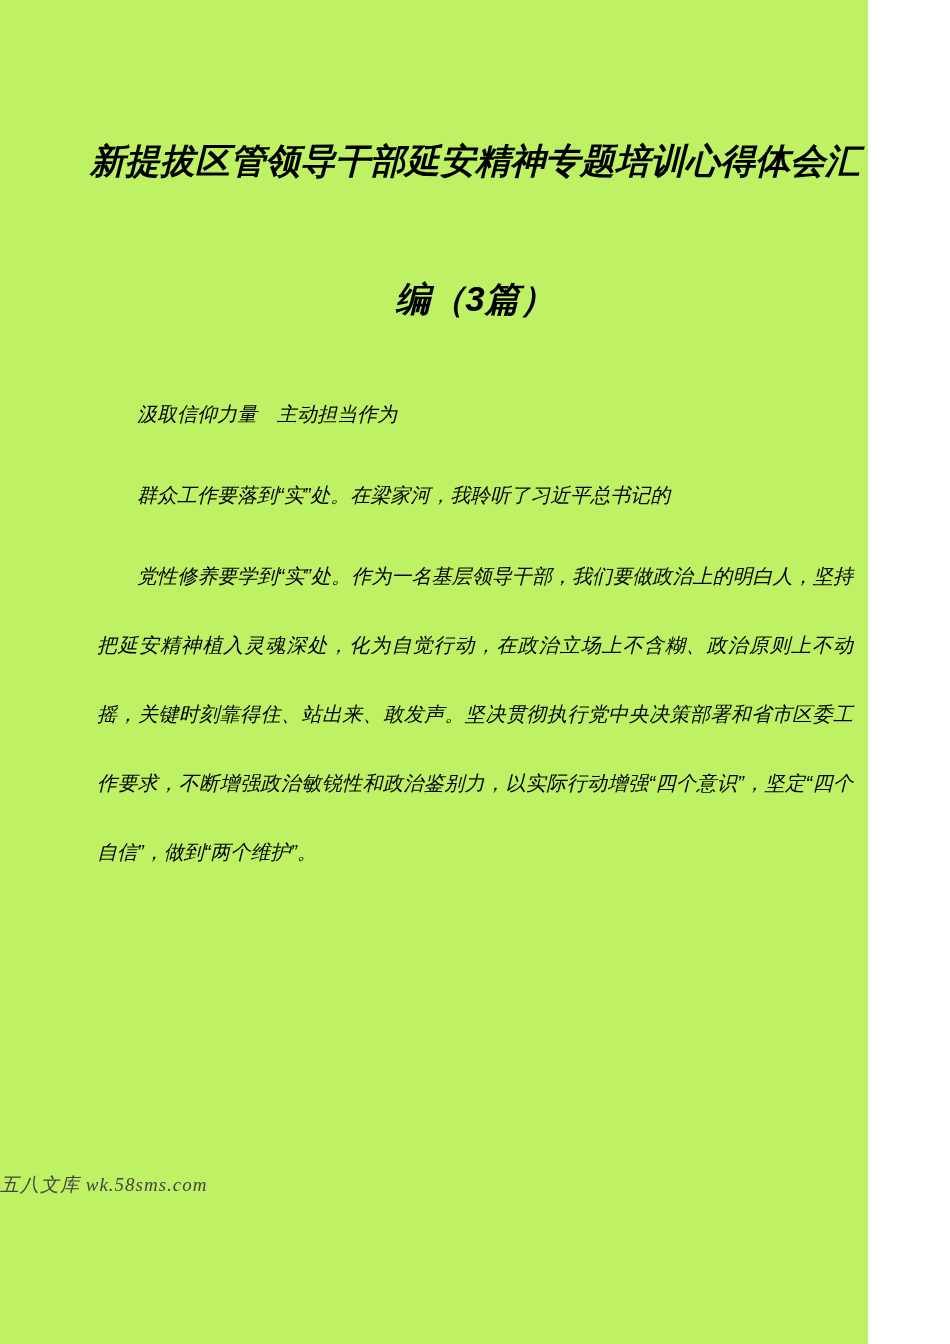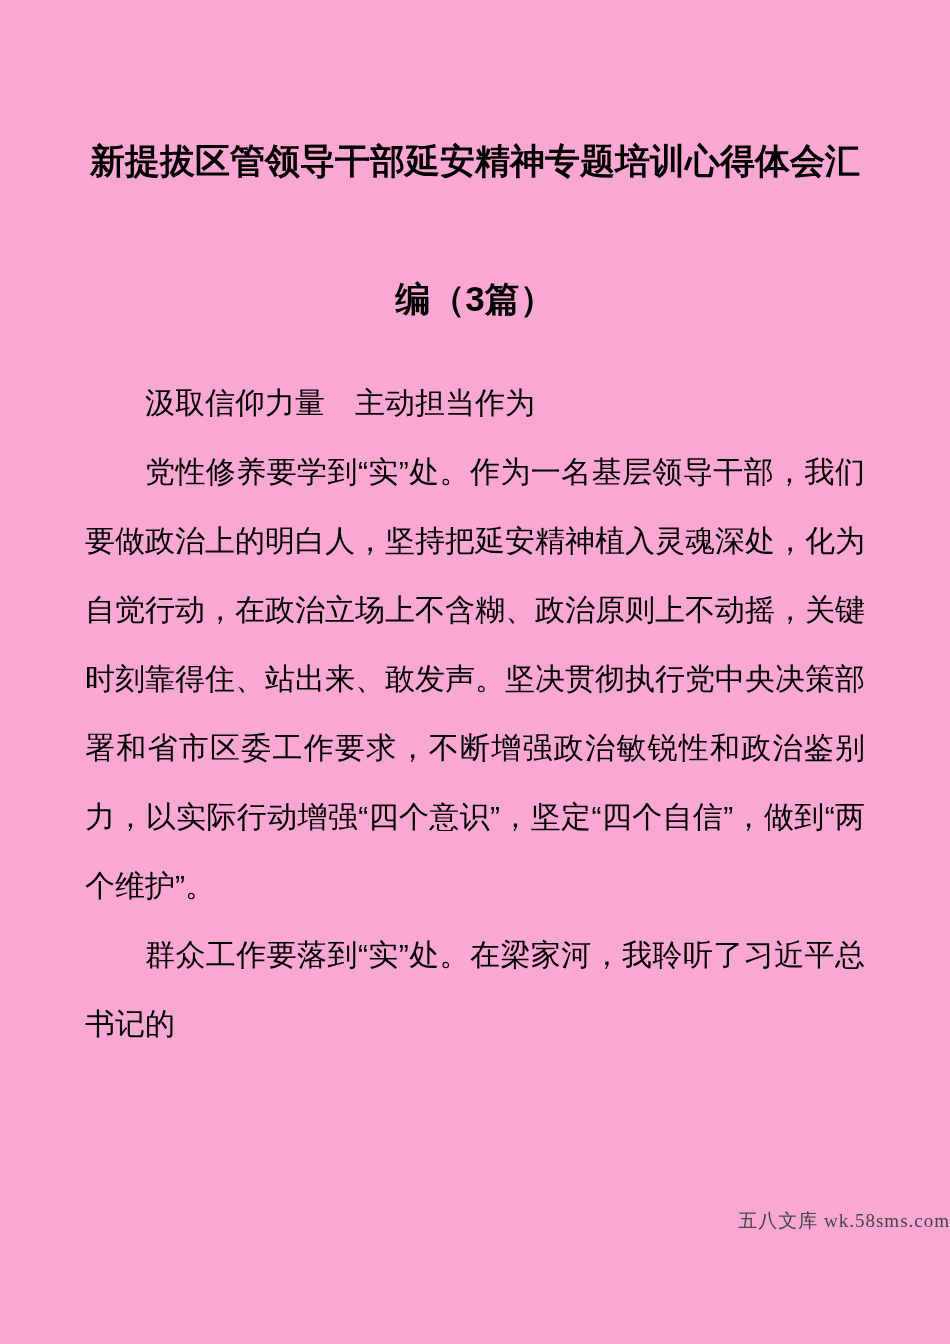--- a/index.html
+++ b/index.html
@@ -2,67 +2,68 @@
 <html><head>
 <meta charset="utf-8">
 <style>
   html, body {
     margin: 0;
     padding: 0;
     background: #ffffff;
   }
   .page {
     position: relative;
-    width: 950px;
+    width: 868px;
     height: 1344px;
-    background: #f9a8d4;
+    background: #bef264;
     overflow: hidden;
     font-family: "Liberation Sans", sans-serif;
     color: #000000;
+    font-style: italic;
   }
   .content {
     margin: 0 85px;
     width: 780px;
   }
   .doc-title {
     margin: 92px 0 0 0;
     font-size: 35px;
     font-weight: 700;
     line-height: 138px;
     text-align: center;
     color: #000000;
   }
   .doc-body p {
-    margin: 0;
-    font-size: 30px;
+    margin: 12px;
+    font-size: 20px;
     line-height: 69px;
     text-align: justify;
     text-justify: inter-ideograph;
     text-indent: 2em;
     word-break: break-all;
     color: #000000;
   }
   .watermark {
     position: absolute;
-    top: 1208px;
+    top: 1172px;
     left: 0;
     width: 100%;
-    text-align: right;
+    text-align: left;
     font-family: "Liberation Serif", serif;
     font-size: 19px;
     letter-spacing: 1px;
     color: #444444;
   }
 </style>
 </head>
 <body>
 
 <div class="page">
   <div class="content">
     <h1 class="doc-title">新提拔区管领导干部延安精神专题培训心得体会汇编（3篇）</h1>
     <div class="doc-body">
       <p>汲取信仰力量　主动担当作为</p>
+      <p>群众工作要落到“实”处。在梁家河，我聆听了习近平总书记的</p>
       <p>党性修养要学到“实”处。作为一名基层领导干部，我们要做政治上的明白人，坚持把延安精神植入灵魂深处，化为自觉行动，在政治立场上不含糊、政治原则上不动摇，关键时刻靠得住、站出来、敢发声。坚决贯彻执行党中央决策部署和省市区委工作要求，不断增强政治敏锐性和政治鉴别力，以实际行动增强“四个意识”，坚定“四个自信”，做到“两个维护”。</p>
-      <p>群众工作要落到“实”处。在梁家河，我聆听了习近平总书记的</p>
     </div>
   </div>
   <div class="watermark">五八文库 wk.58sms.com</div>
 </div>
 
 </body></html>

